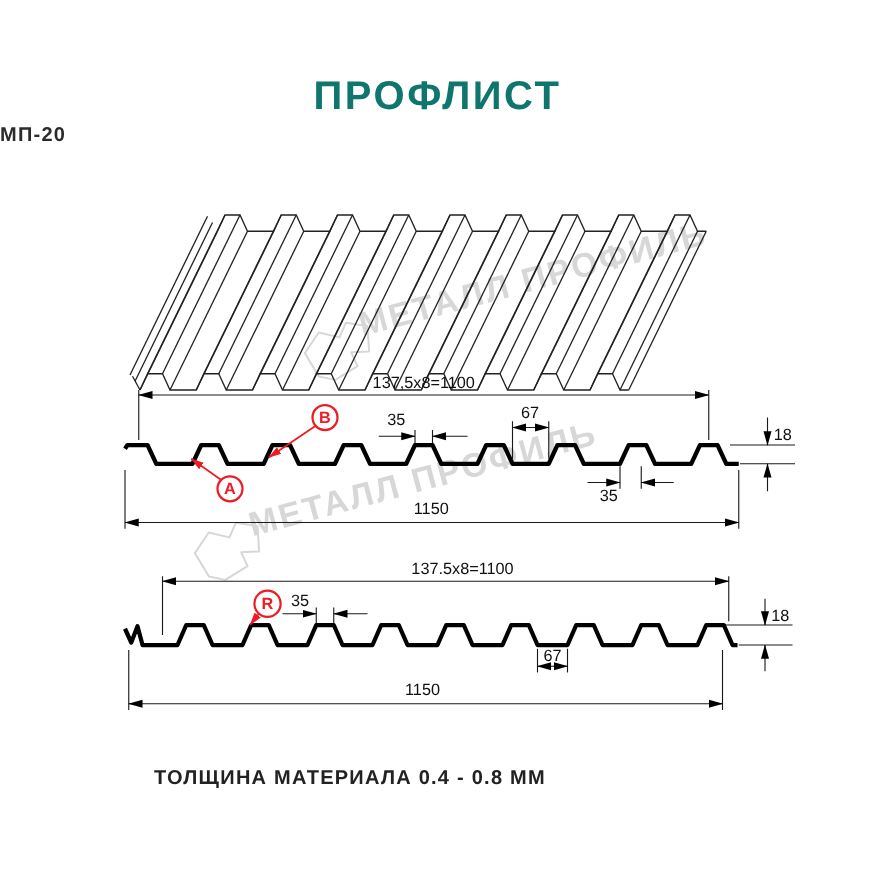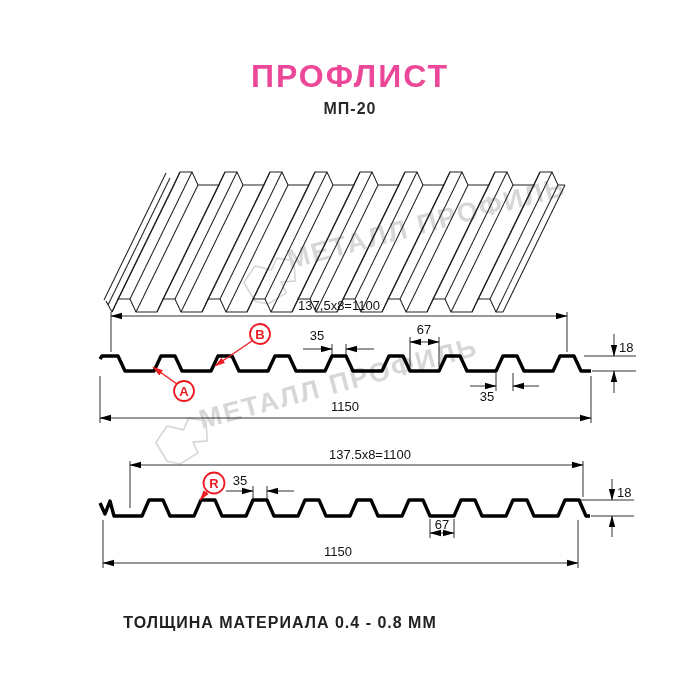--- a/index.html
+++ b/index.html
@@ -1,20 +1,20 @@
 <!DOCTYPE html>
 <html><head>
 <meta charset="utf-8">
 <style>
   html,body{margin:0;padding:0;background:#fff;}
   .canvas{position:relative;width:700px;height:700px;background:#ffffff;overflow:hidden;
           font-family:"Liberation Sans",sans-serif;}
   .title{position:absolute;top:58px;left:0;width:700px;text-align:center;
-         font-size:32px;font-weight:800;letter-spacing:2px;color:#ec4899;}
-  .subtitle{position:absolute;top:100px;left:0;width:700px;text-align:center;
+         font-size:32px;font-weight:800;letter-spacing:2px;color:#0f766e;}
+  .subtitle{position:absolute;top:100px;left:0;width:700px;
          font-size:16px;font-weight:700;letter-spacing:1px;color:#2b2b2b;}
   .caption{position:absolute;top:614px;left:0;width:560px;text-align:center;
          font-size:16px;font-weight:600;letter-spacing:1px;color:#222222;}
   svg{position:absolute;left:0;top:0;}
   .thin{stroke:#1a1a1a;stroke-width:0.9;fill:none;}
   .thick{stroke:#000000;stroke-width:3.4;fill:none;stroke-linejoin:round;}
   .dimtext{font-family:"Liberation Sans",sans-serif;font-size:13px;fill:#111;}
   .redline{stroke:#ed1c24;stroke-width:1.4;fill:none;}
   .redcirc{stroke:#ed1c24;stroke-width:1.8;fill:#ffffff;}
   .redtext{font-family:"Liberation Sans",sans-serif;font-size:13px;font-weight:bold;

